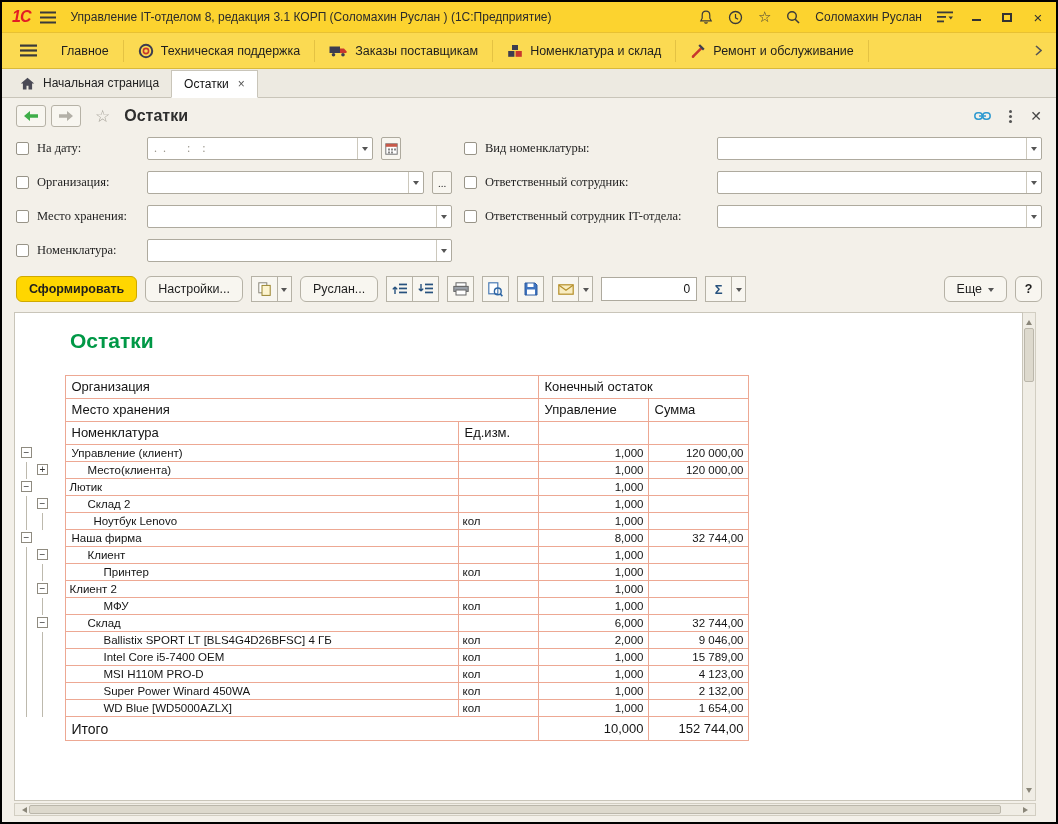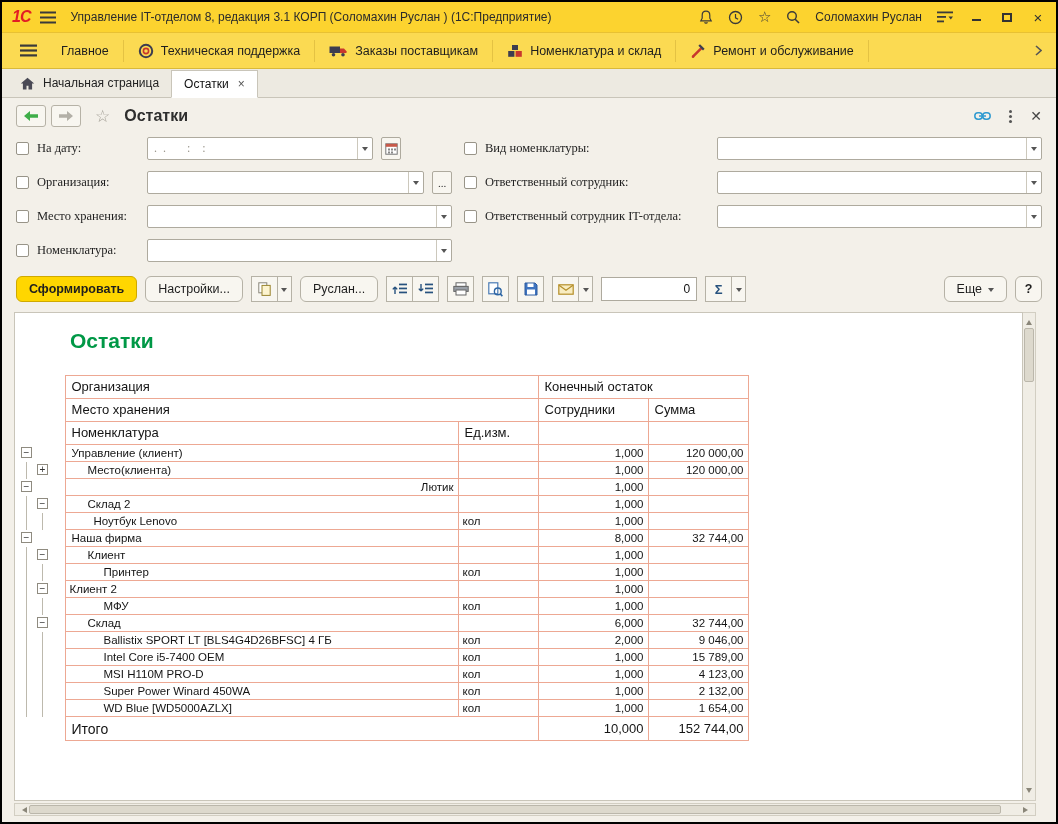--- a/index.html
+++ b/index.html
@@ -445,21 +445,21 @@
           </colgroup>
           <tbody>
             <tr class="hdr">
               <td class="tree"></td>
               <td class="b" colspan="2">Организация</td>
               <td class="b" colspan="2">Конечный остаток</td>
             </tr>
             <tr class="hdr">
               <td class="tree"></td>
               <td class="b" colspan="2">Место хранения</td>
-              <td class="b">Сотрудники</td>
+              <td class="b">Управление</td>
               <td class="b">Сумма</td>
             </tr>
             <tr class="hdr">
               <td class="tree"></td>
               <td class="b">Номенклатура</td>
               <td class="b">Ед.изм.</td>
               <td class="b"></td>
               <td class="b"></td>
             </tr>
           <tr>
@@ -478,21 +478,21 @@
                 </td>
                 <td class="b" style="padding-left: 22px;">Место(клиента)</td>
                 <td class="b"></td>
                 <td class="b num">1,000</td>
                 <td class="b num">120 000,00</td>
               </tr>
               <tr>
                 <td class="tree">
                   <span class="expander" style="left: 6px;">−</span>
                 </td>
-                <td class="b" style="padding-left: 14px; text-align: right;">Лютик</td>
+                <td class="b" style="padding-left: 4px;">Лютик</td>
                 <td class="b"></td>
                 <td class="b num">1,000</td>
                 <td class="b num"></td>
               </tr>
               <tr>
                 <td class="tree">
                   <span class="guide" style="left: 11px;"></span>
                   <span class="expander" style="left: 22px;">−</span>
                 </td>
                 <td class="b" style="padding-left: 22px;">Склад 2</td>

